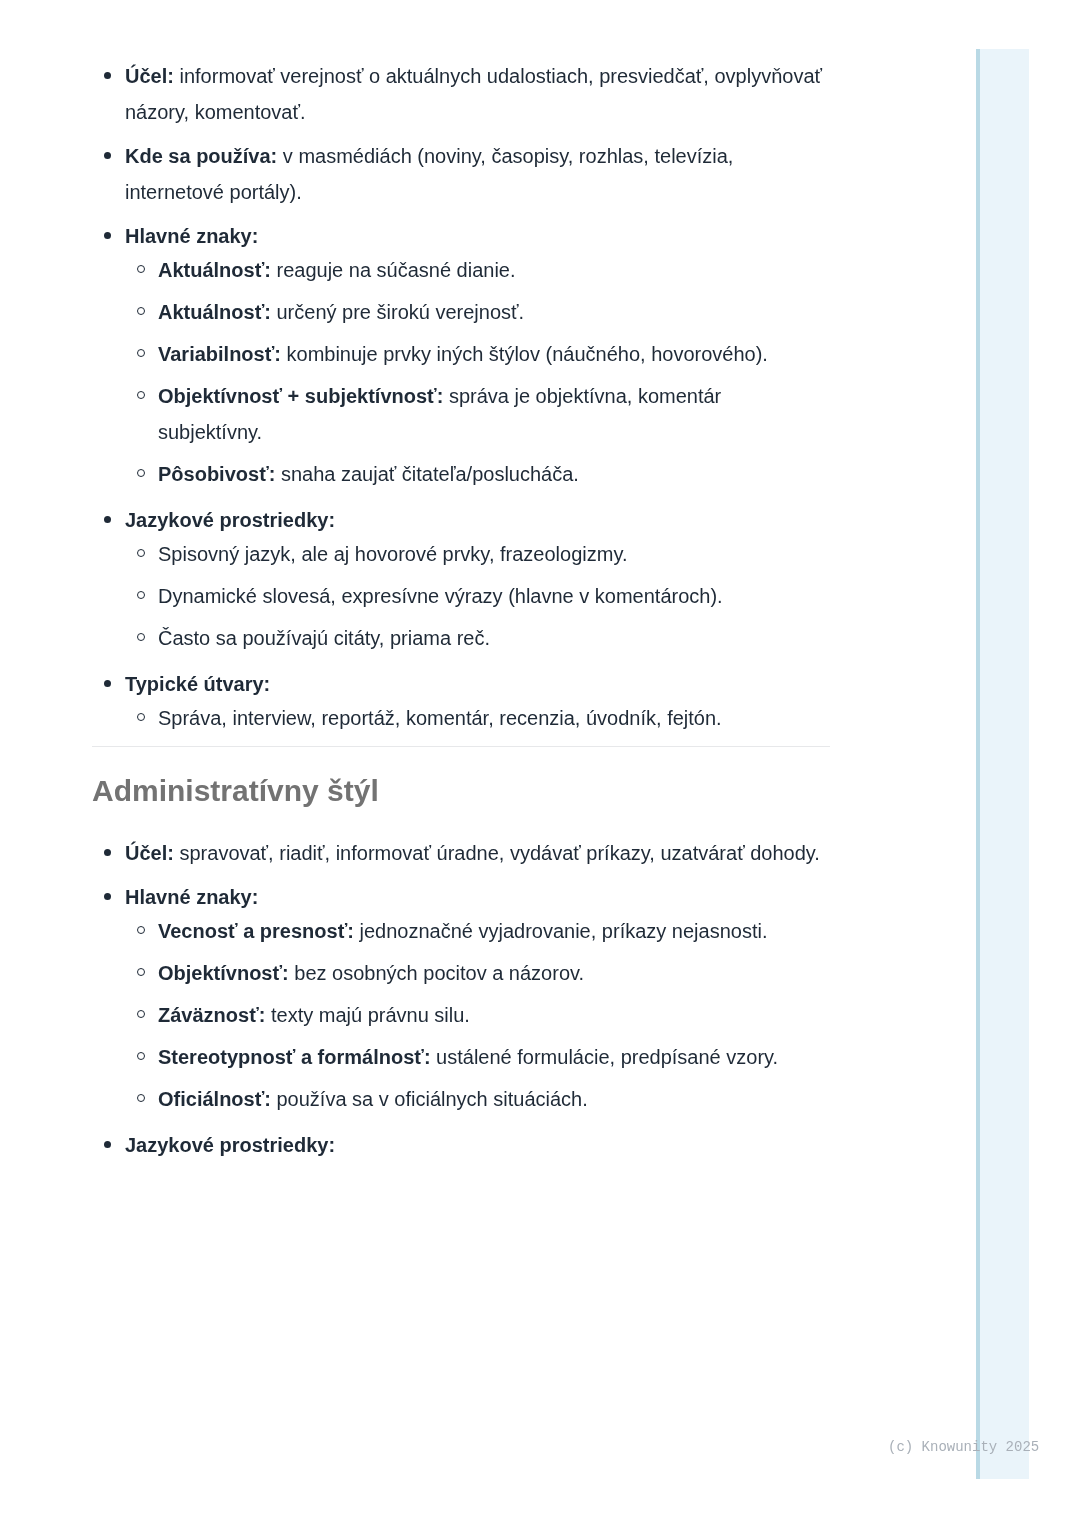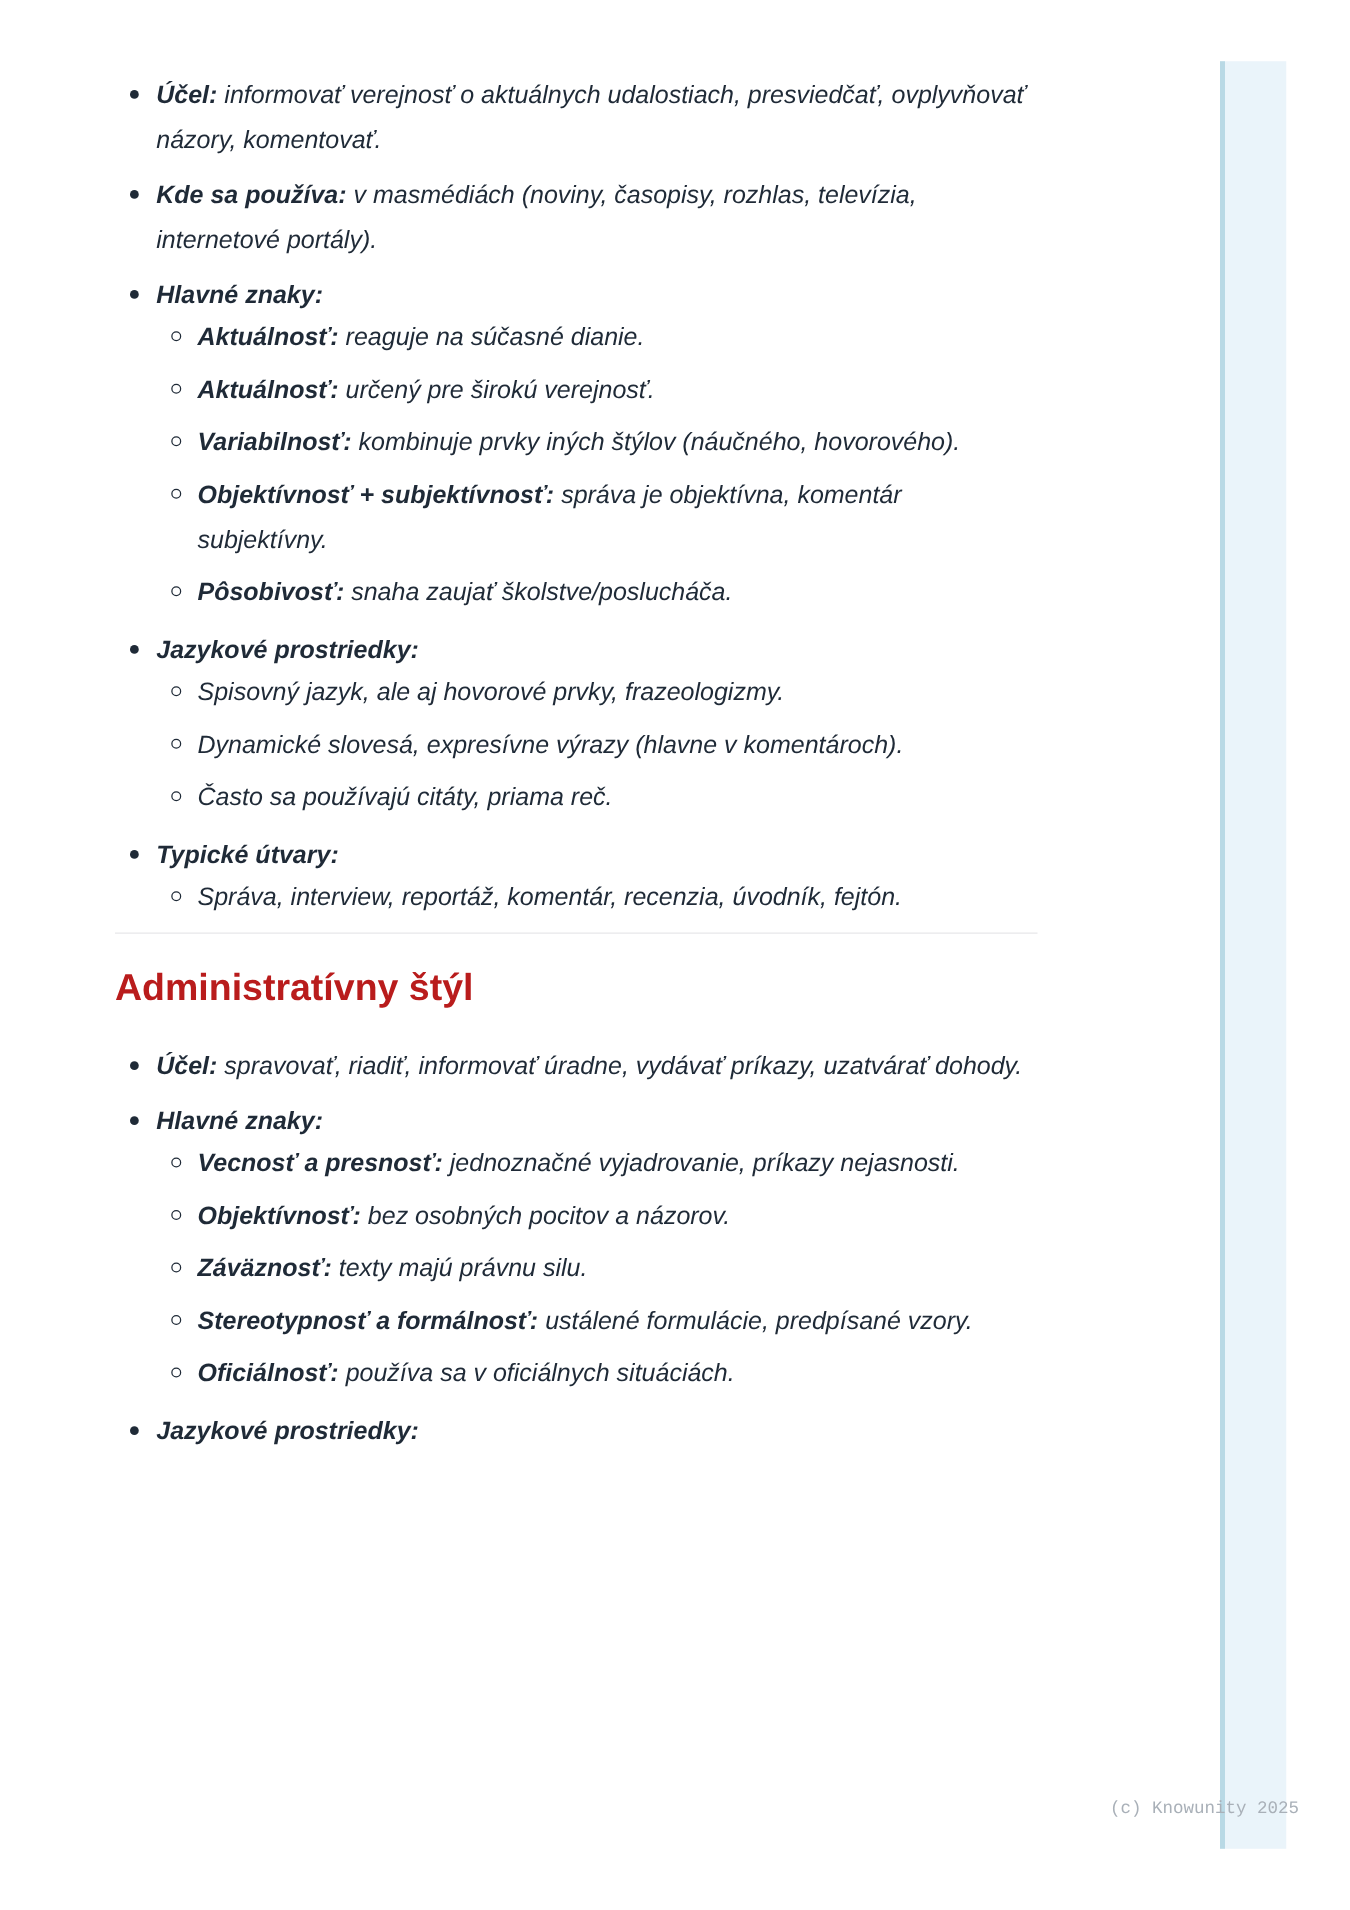--- a/index.html
+++ b/index.html
@@ -17,21 +17,21 @@
   }
   .content{
     position:absolute;
     left:92px;
     top:58px;
     width:738px;
     font-size:20px;
     line-height:36px;
     color:#1f2a37;
   }
-  ul.l1, ul.l2{list-style:none;margin:0;padding:0;font-style:italic;}
+  ul.l1, ul.l2{list-style:none;margin:0;padding:0;}
   ul.l1 > li{
     position:relative;
     padding-left:33px;
     margin-bottom:8px;
   }
   ul.l1 > li::before{
     content:"";
     position:absolute;
     left:12px;
     top:14px;
@@ -61,21 +61,21 @@
   hr.divider{
     border:none;
     border-top:1px solid #e7e8ea;
     margin:8px 0 24px 0;
     width:738px;
   }
   h1.section-heading{
     font-size:30px;
     line-height:40px;
     font-weight:700;
-    color:#b91c1c;
+    color:#737373;
     margin:0 0 24px 0;
   }
   .stripe{
     position:absolute;
     left:976px;
     top:49px;
     width:49px;
     height:1430px;
     background:#eaf4fa;
     border-left:4px solid #b9d9e5;
@@ -100,21 +100,21 @@
 
   <div class="content">
     <ul class="l1" id="section-0">
         <li><span class="lead">Účel:</span> <span>informovať verejnosť o aktuálnych udalostiach, presviedčať, ovplyvňovať názory, komentovať.</span></li>
         <li><span class="lead">Kde sa používa:</span> <span>v masmédiách (noviny, časopisy, rozhlas, televízia, internetové portály).</span></li>
         <li><span class="lead">Hlavné znaky:</span> <span></span><ul class="l2">
             <li><span class="lead">Aktuálnosť:</span> <span>reaguje na súčasné dianie.</span></li>
             <li><span class="lead">Aktuálnosť:</span> <span>určený pre širokú verejnosť.</span></li>
             <li><span class="lead">Variabilnosť:</span> <span>kombinuje prvky iných štýlov (náučného, hovorového).</span></li>
             <li><span class="lead">Objektívnosť + subjektívnosť:</span> <span>správa je objektívna, komentár subjektívny.</span></li>
-            <li><span class="lead">Pôsobivosť:</span> <span>snaha zaujať školstve/poslucháča.</span></li>
+            <li><span class="lead">Pôsobivosť:</span> <span>snaha zaujať čitateľa/poslucháča.</span></li>
           </ul></li>
         <li><span class="lead">Jazykové prostriedky:</span> <span></span><ul class="l2">
             <li> <span>Spisovný jazyk, ale aj hovorové prvky, frazeologizmy.</span></li>
             <li> <span>Dynamické slovesá, expresívne výrazy (hlavne v komentároch).</span></li>
             <li> <span>Často sa používajú citáty, priama reč.</span></li>
           </ul></li>
         <li><span class="lead">Typické útvary:</span> <span></span><ul class="l2">
             <li> <span>Správa, interview, reportáž, komentár, recenzia, úvodník, fejtón.</span></li>
           </ul></li>
       </ul>

